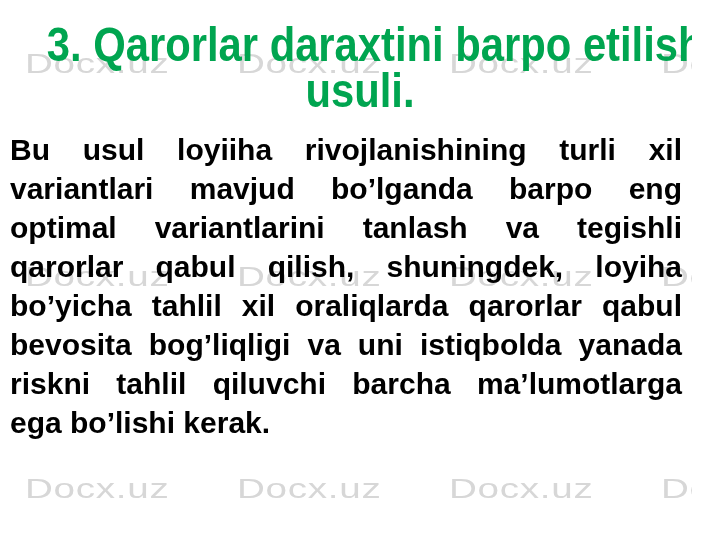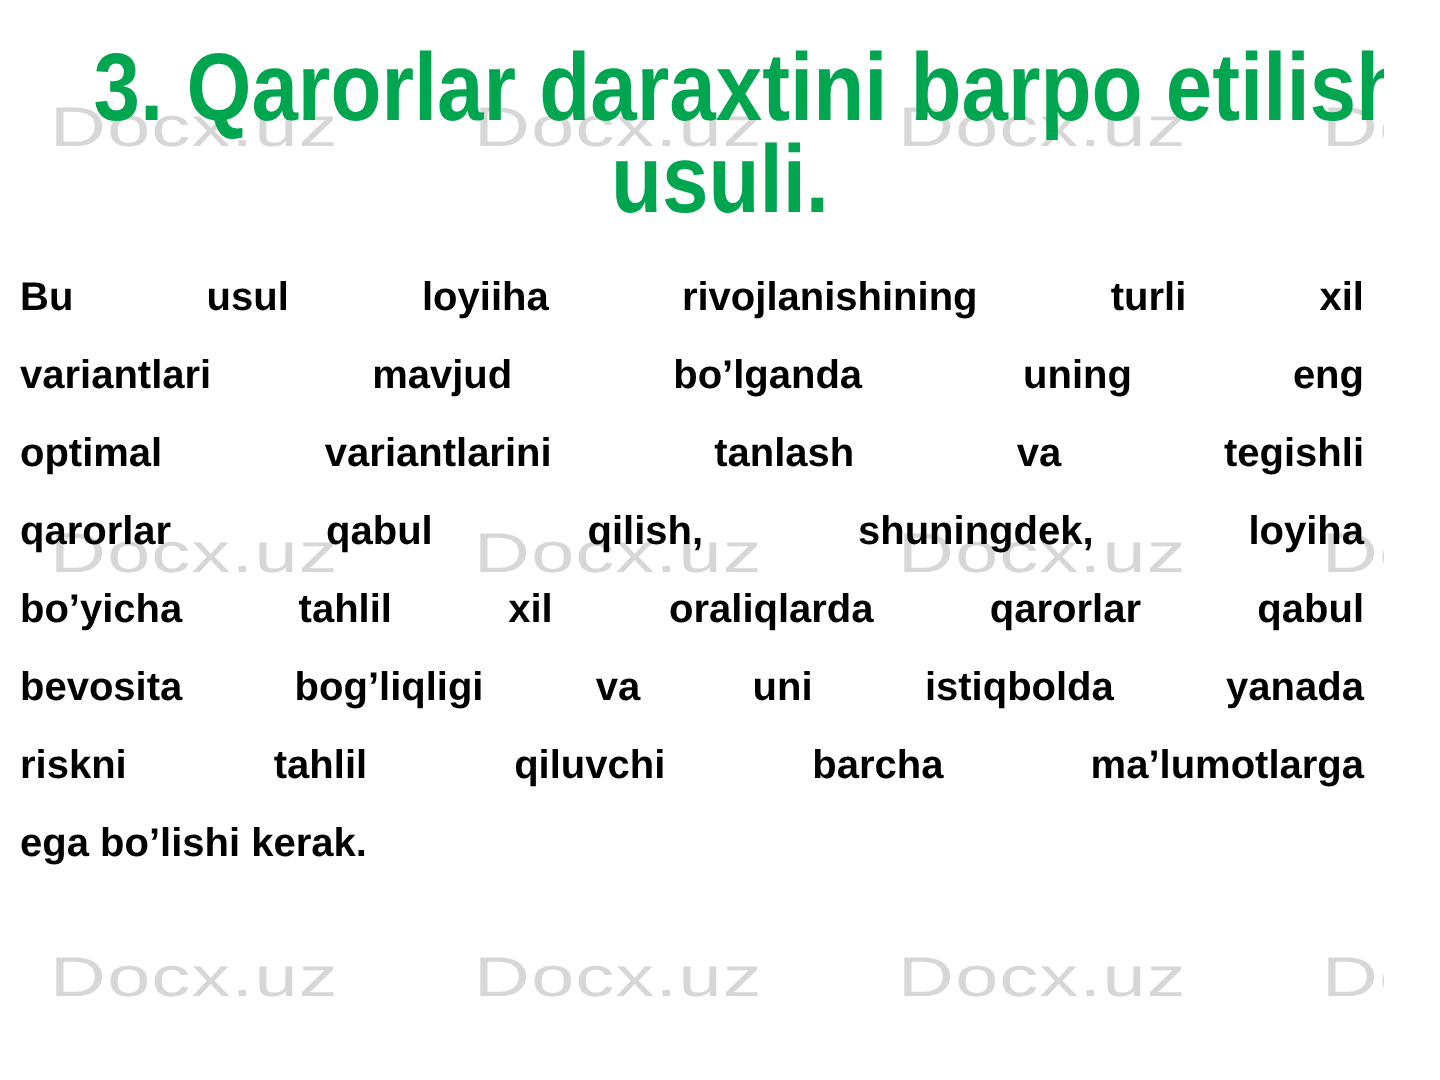--- a/index.html
+++ b/index.html
@@ -58,21 +58,21 @@
     transform-origin: 360px 0;
     white-space: nowrap;
   }
 
   
   .body-text {
     position: absolute;
     top: 130px; left: 10px; right: 10px;
     z-index: 1;
     font-weight: 700;
-    font-size: 20px;
+    font-size: 30px;
     line-height: 39px;
     color: #000000;
   }
   .body-text .jline {
     text-align: justify;
     text-align-last: justify;
     white-space: nowrap;
   }
   .body-text .jline.last {
     text-align-last: left;
@@ -100,21 +100,21 @@
     <span class="wm r3 c4">Docx.uz</span>
   </div>
 
   <div class="title">
     <div>3. Qarorlar daraxtini barpo etilishi</div>
     <div>usuli.</div>
   </div>
 
   <div class="body-text">
     <div class="jline">Bu usul loyiiha rivojlanishining turli xil</div>
-    <div class="jline">variantlari mavjud bo’lganda uning eng</div>
+    <div class="jline">variantlari mavjud bo’lganda barpo eng</div>
     <div class="jline">optimal variantlarini tanlash va tegishli</div>
     <div class="jline">qarorlar qabul qilish, shuningdek, loyiha</div>
     <div class="jline">bo’yicha tahlil xil oraliqlarda qarorlar qabul</div>
     <div class="jline">bevosita bog’liqligi va uni istiqbolda yanada</div>
     <div class="jline">riskni tahlil qiluvchi barcha ma’lumotlarga</div>
     <div class="jline last">ega bo’lishi kerak.</div>
   </div>
 
 </div>
 

